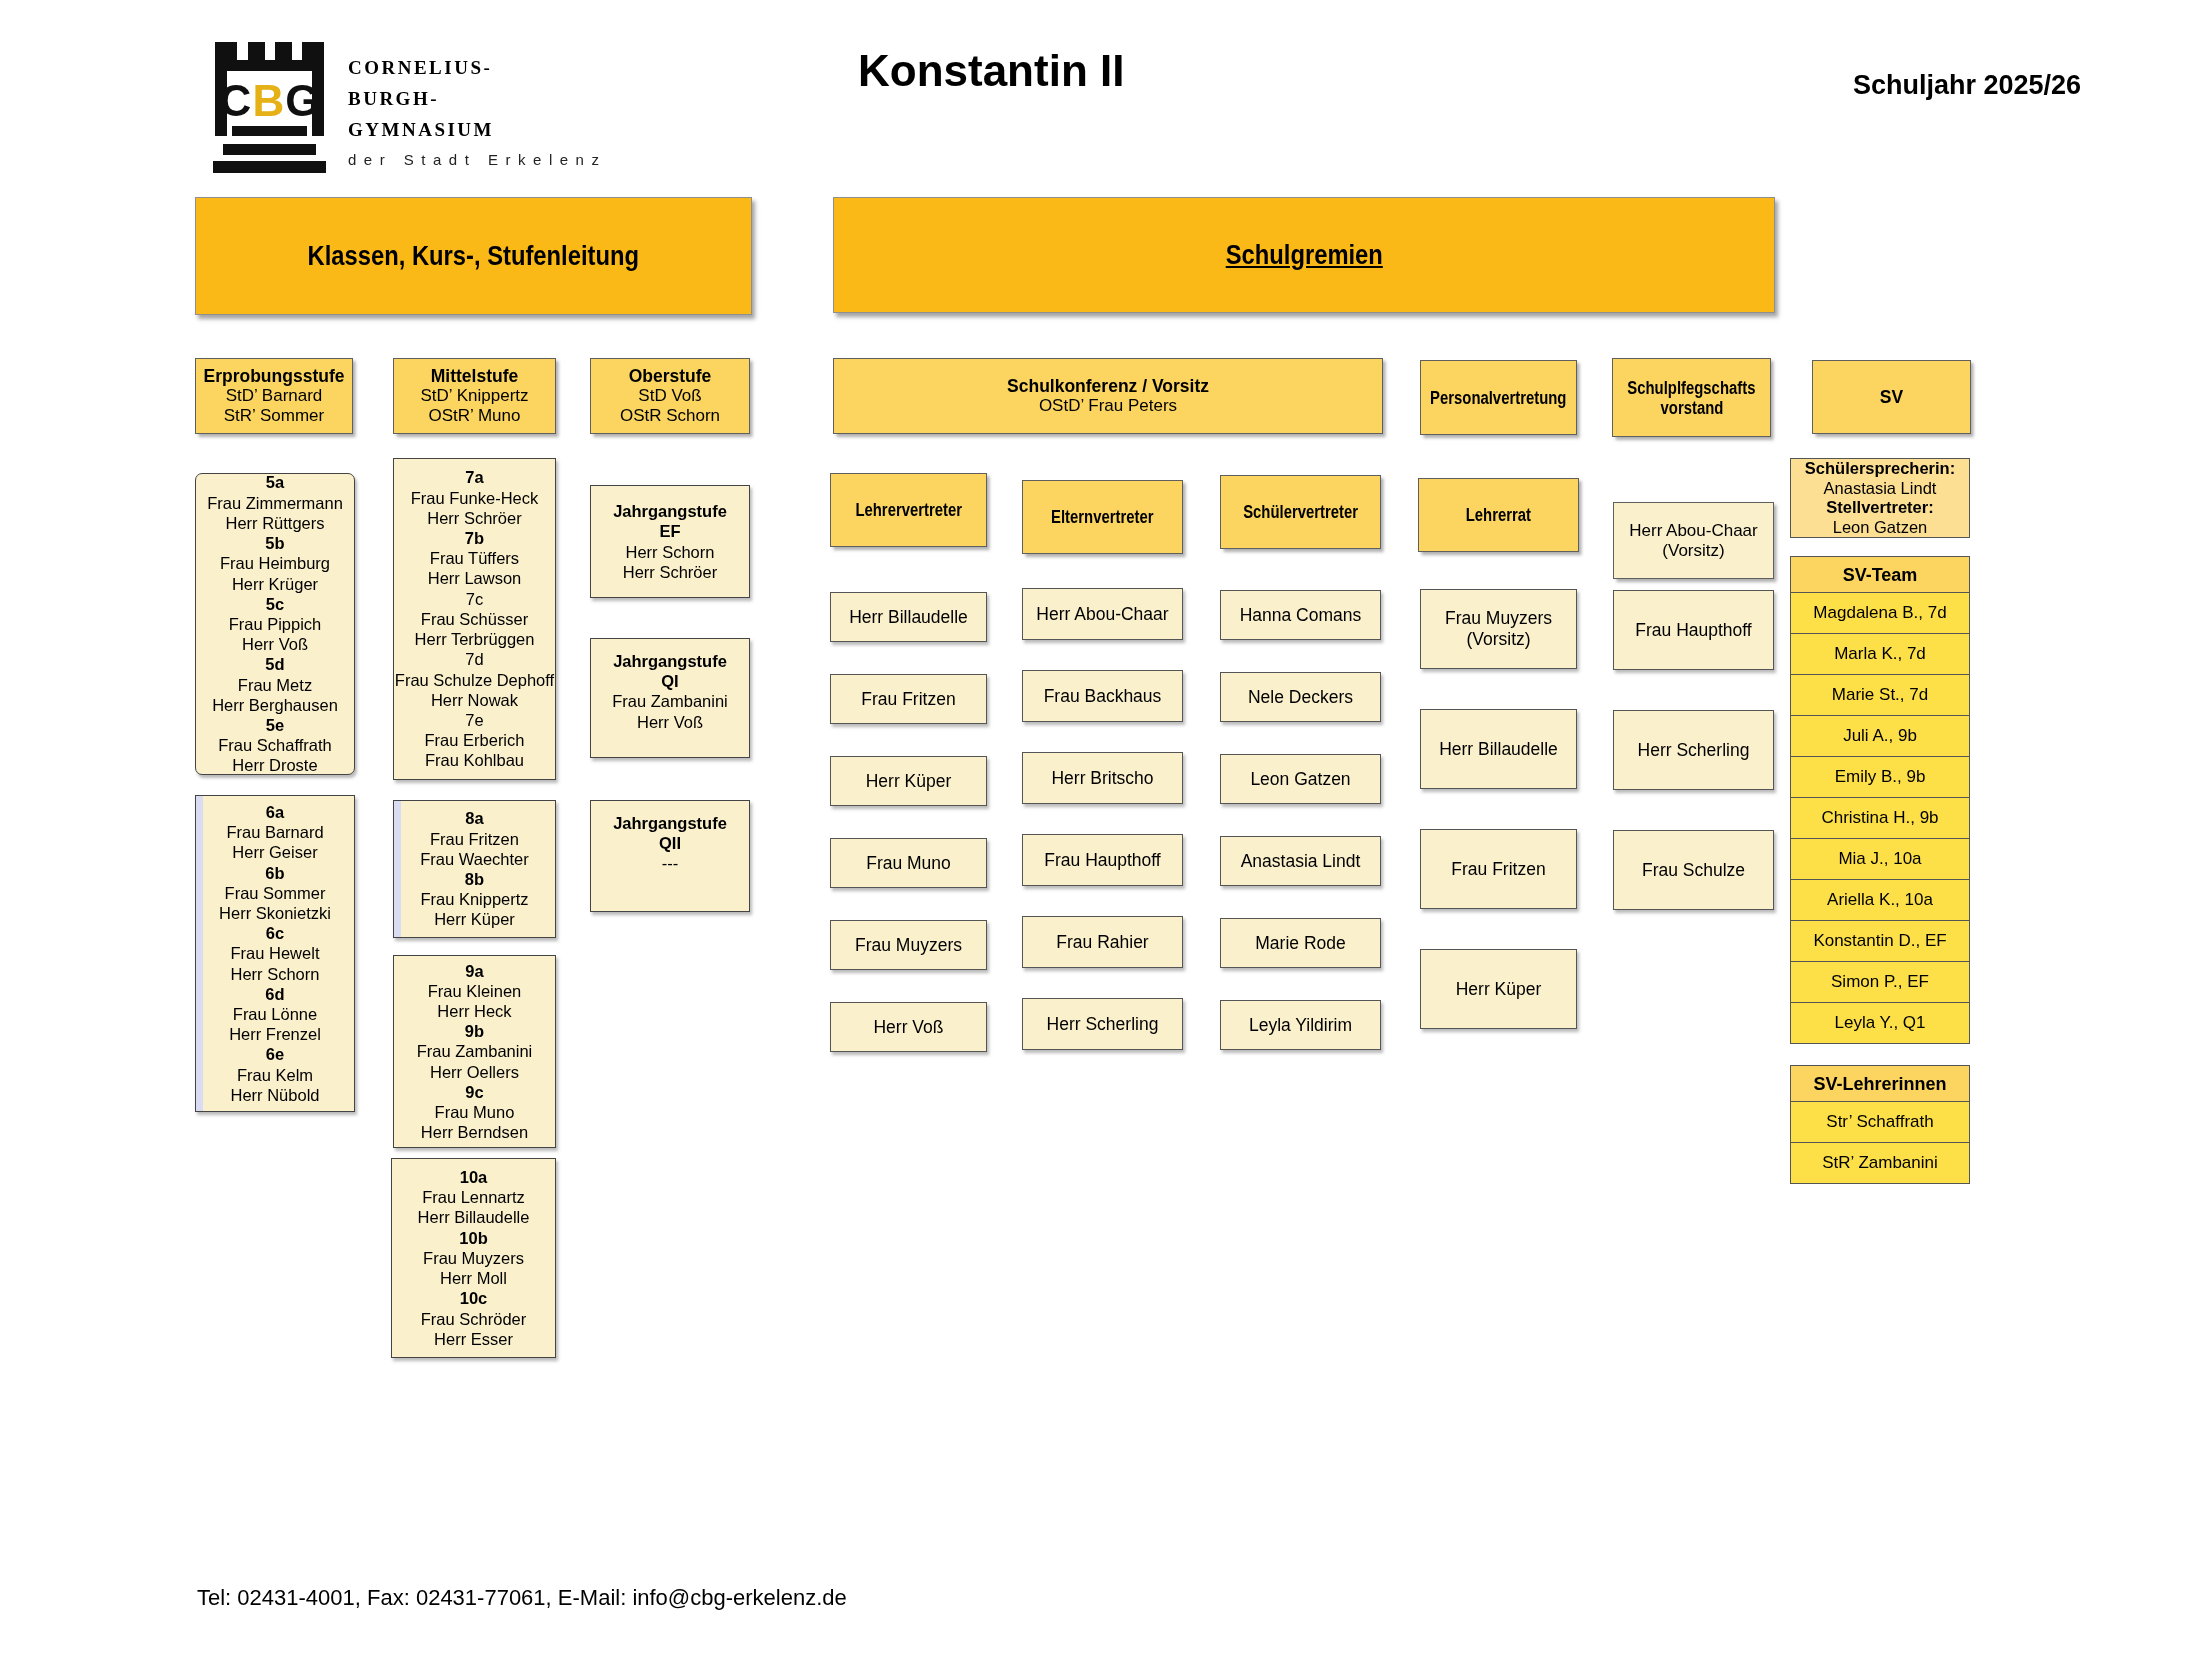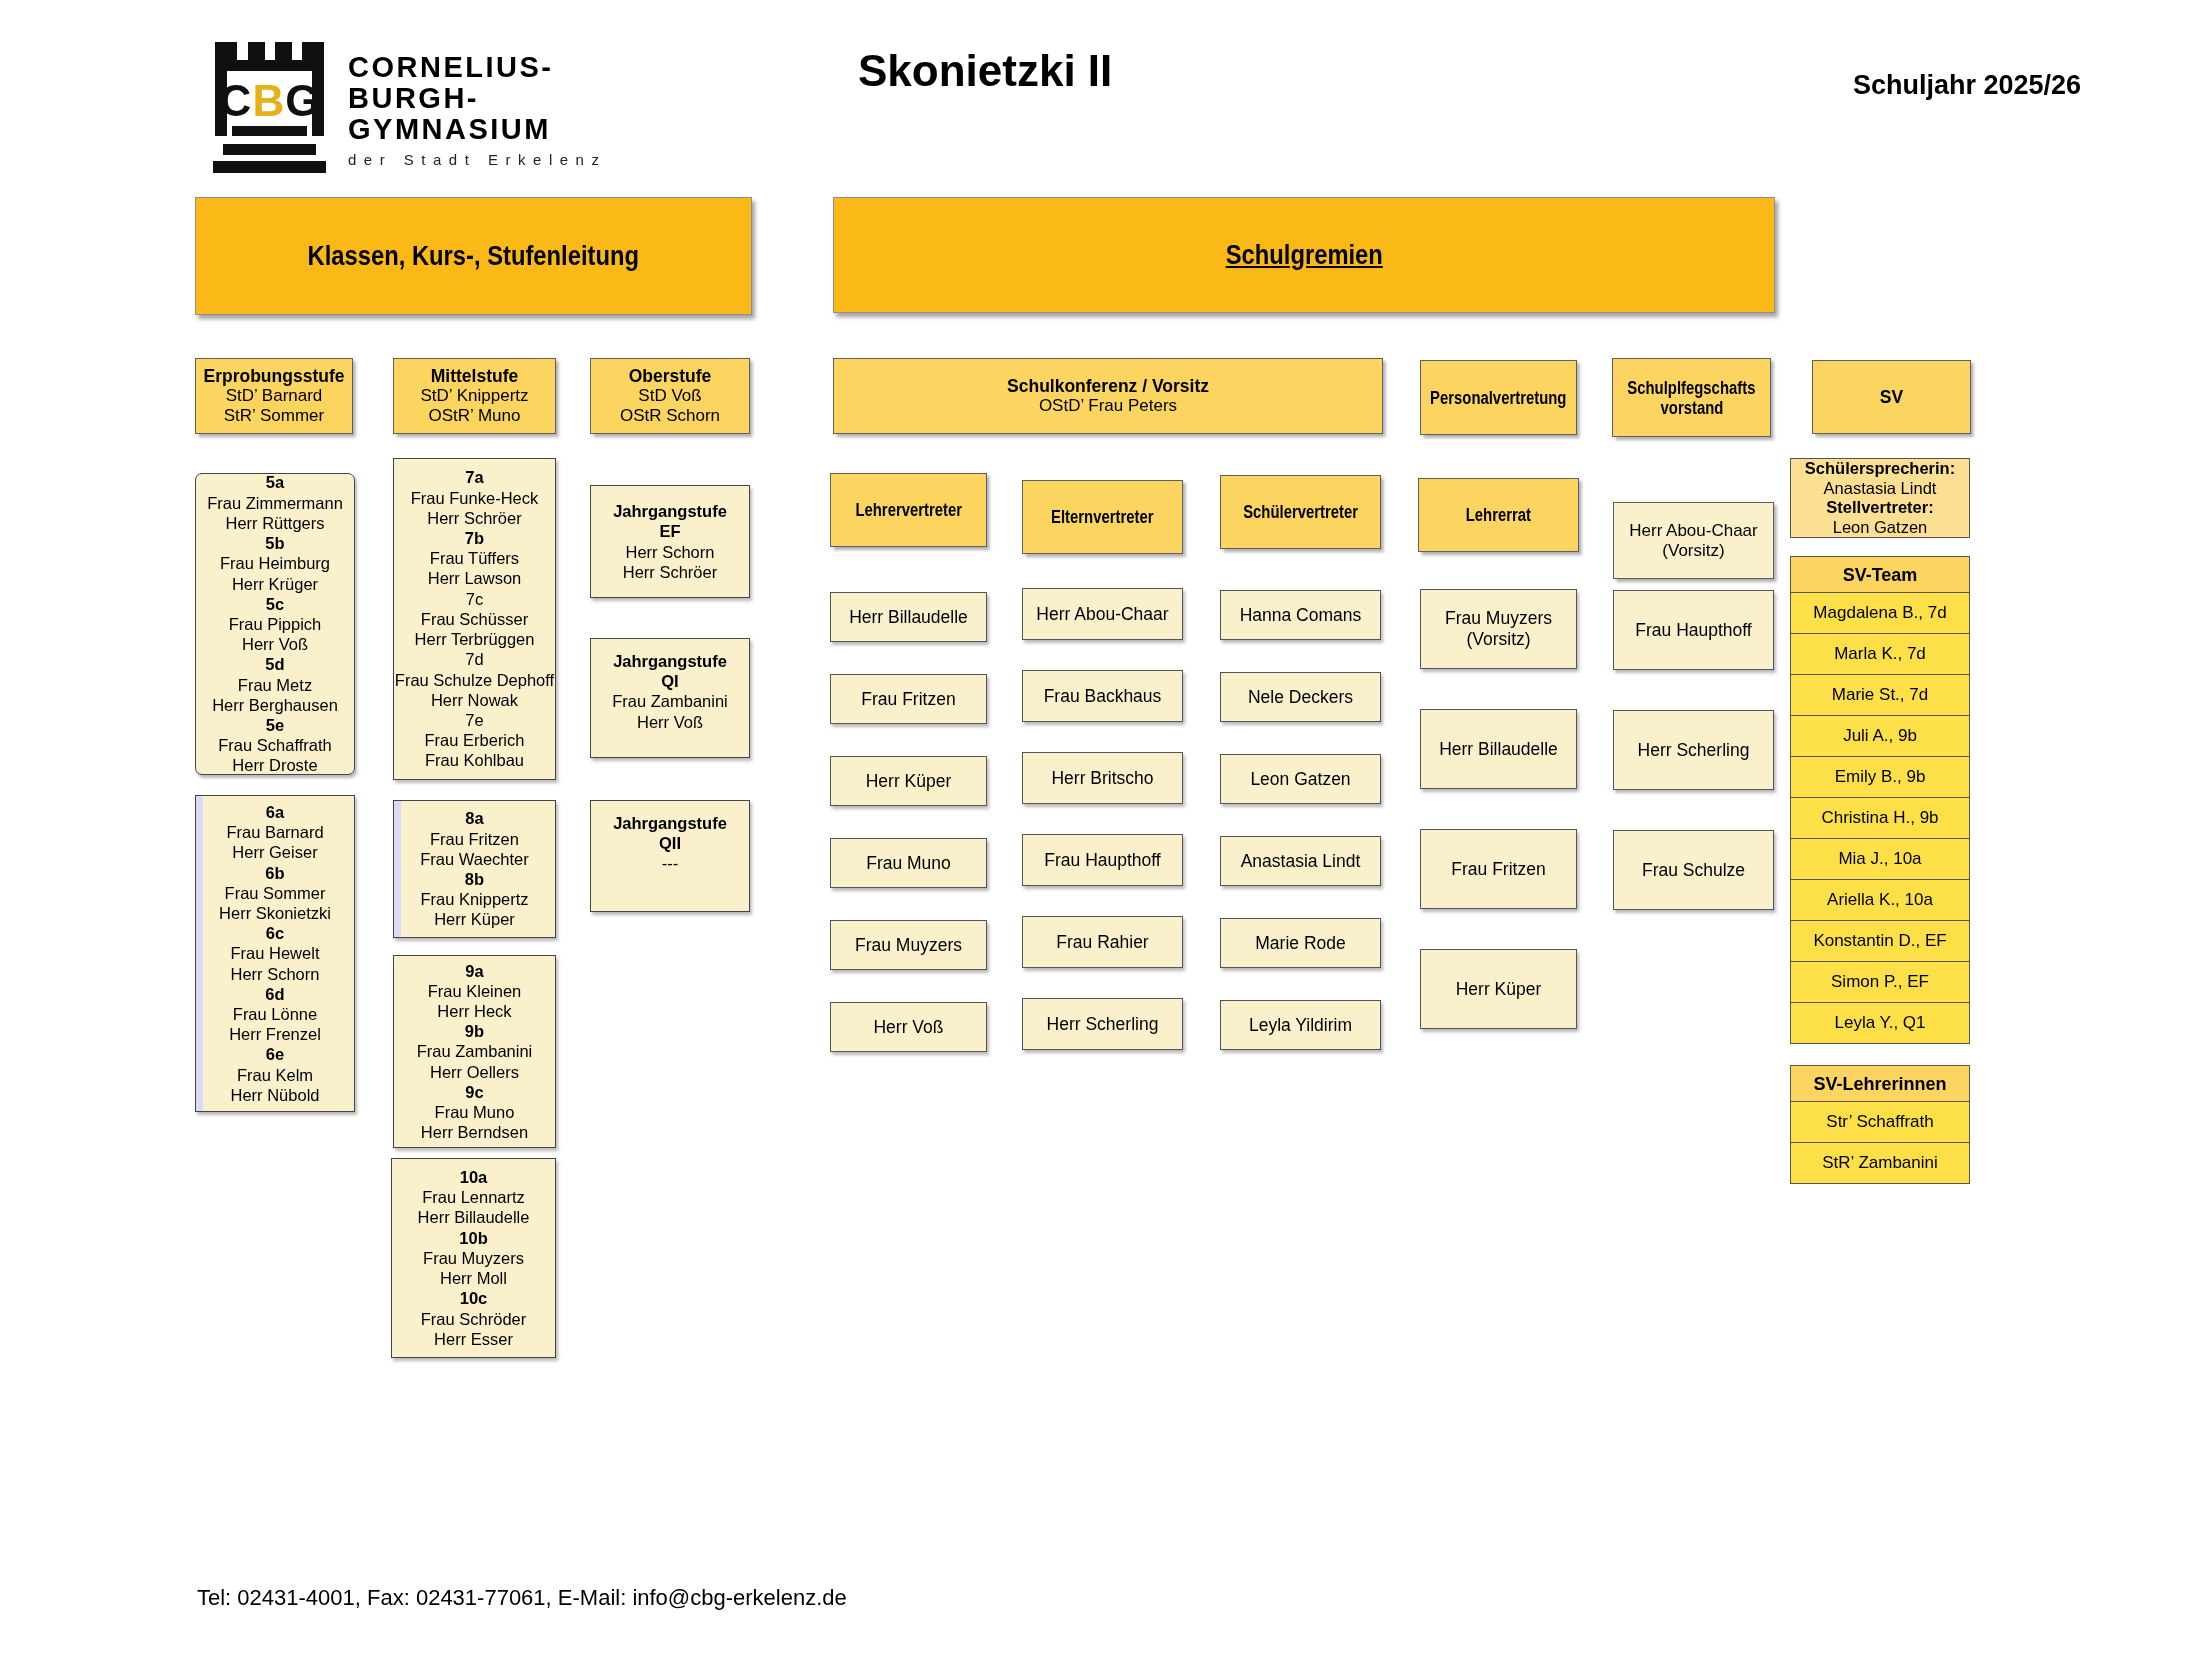--- a/index.html
+++ b/index.html
@@ -26,21 +26,21 @@
   .cond2{display:inline-block;transform:scaleX(.88);transform-origin:center center;}
   .svrow{height:40px;margin-top:-1px;background:#fde047;border:1px solid #555;
          display:flex;align-items:center;justify-content:center;font-size:17px;flex:none;}
   .svhd{background:#FBD560;border:1px solid #555;display:flex;align-items:center;justify-content:center;
         font-weight:bold;font-size:18px;}
   .sprecher{background:#FCDF93;border:1px solid #555;display:flex;flex-direction:column;align-items:center;justify-content:center;text-align:center;}
   .spl{font-size:16.5px;line-height:19.5px;}
   .spl.b{font-weight:bold;}
   .lav::before{content:"";position:absolute;left:0;top:0;bottom:0;width:7px;background:#d9dcf3;}
   
-  .schoolname{font-weight:bold;font-size:29px;line-height:31px;letter-spacing:2.5px;}
+  .schoolname{font-weight:bold;font-size:19px;line-height:31px;letter-spacing:2.5px;font-family:Liberation Serif, serif;}
   .schoolsub{font-size:15px;letter-spacing:7.5px;margin-top:6px;font-weight:normal;color:#222;}
   .pagetitle{font-weight:bold;font-size:44px;}
   .schoolyear{font-weight:bold;font-size:27px;}
   .footer{font-size:22px;}
 </style>
 </head>
 <body>
 
 <div class="canvas">
 
@@ -64,21 +64,21 @@
     </svg>
   </div>
 
   <div class="abs" style="left:348px;top:52px;">
     <div class="schoolname">CORNELIUS-</div>
     <div class="schoolname">BURGH-</div>
     <div class="schoolname">GYMNASIUM</div>
     <div class="schoolsub">der Stadt Erkelenz</div>
   </div>
 
-  <div class="abs pagetitle" style="left:858px;top:46px;">Skonietzki II</div>
+  <div class="abs pagetitle" style="left:858px;top:46px;">Konstantin II</div>
   <div class="abs schoolyear" style="left:1853px;top:70px;">Schuljahr 2025/26</div>
 
   <div class="abs bigbox" style="left:195px;top:197px;width:557px;height:118px;">
     <span class="cond2">Klassen, Kurs-, Stufenleitung</span>
   </div>
 
   <div class="abs hd2" style="left:195px;top:358px;width:158px;height:76px;">
     <div class="bt">Erprobungsstufe</div>
     <div>
 

